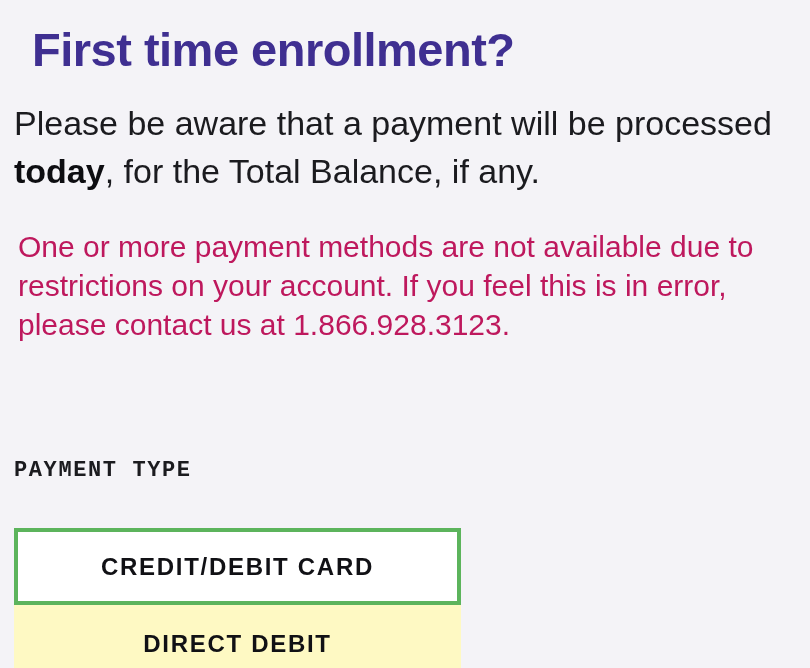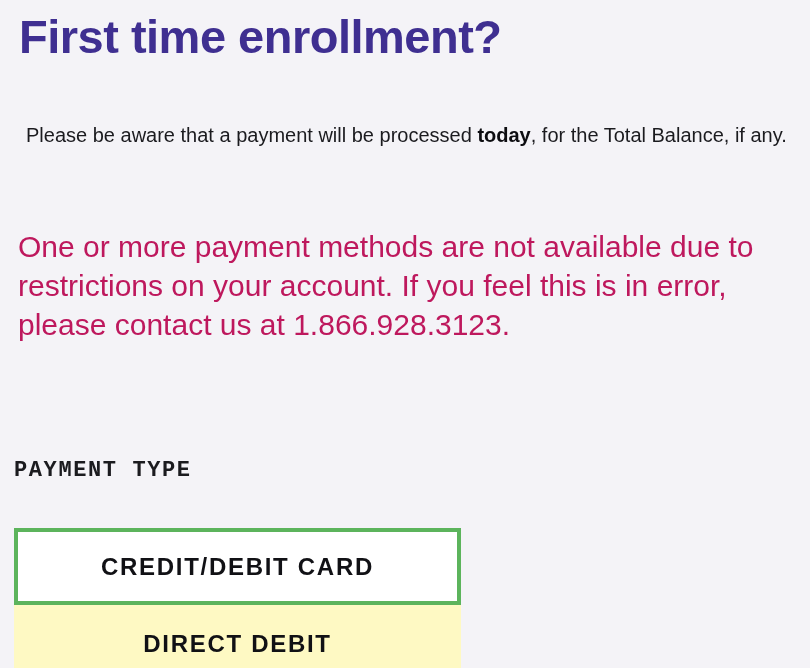--- a/index.html
+++ b/index.html
@@ -19,36 +19,36 @@
     width: 810px;
     height: 668px;
     background: #f4f3f7;
     box-sizing: border-box;
   }
 
   .heading {
     position: absolute;
     left: 14px;
     top: 2px;
-    margin: 5px;
+    margin: 18px;
     font-size: 47px;
     line-height: 60px;
     font-weight: bold;
     color: #3f2f91;
     letter-spacing: -0.5px;
     white-space: nowrap;
   }
 
   .body-copy {
     position: absolute;
     left: 14px;
     top: 99px;
     width: 782px;
-    margin: 12px;
-    font-size: 20px;
+    margin: 0;
+    font-size: 34px;
     line-height: 48px;
     color: #1b1b1f;
   }
 
   .body-copy b {
     font-weight: bold;
     color: #0d0d11;
   }
 
   .alert-copy {

